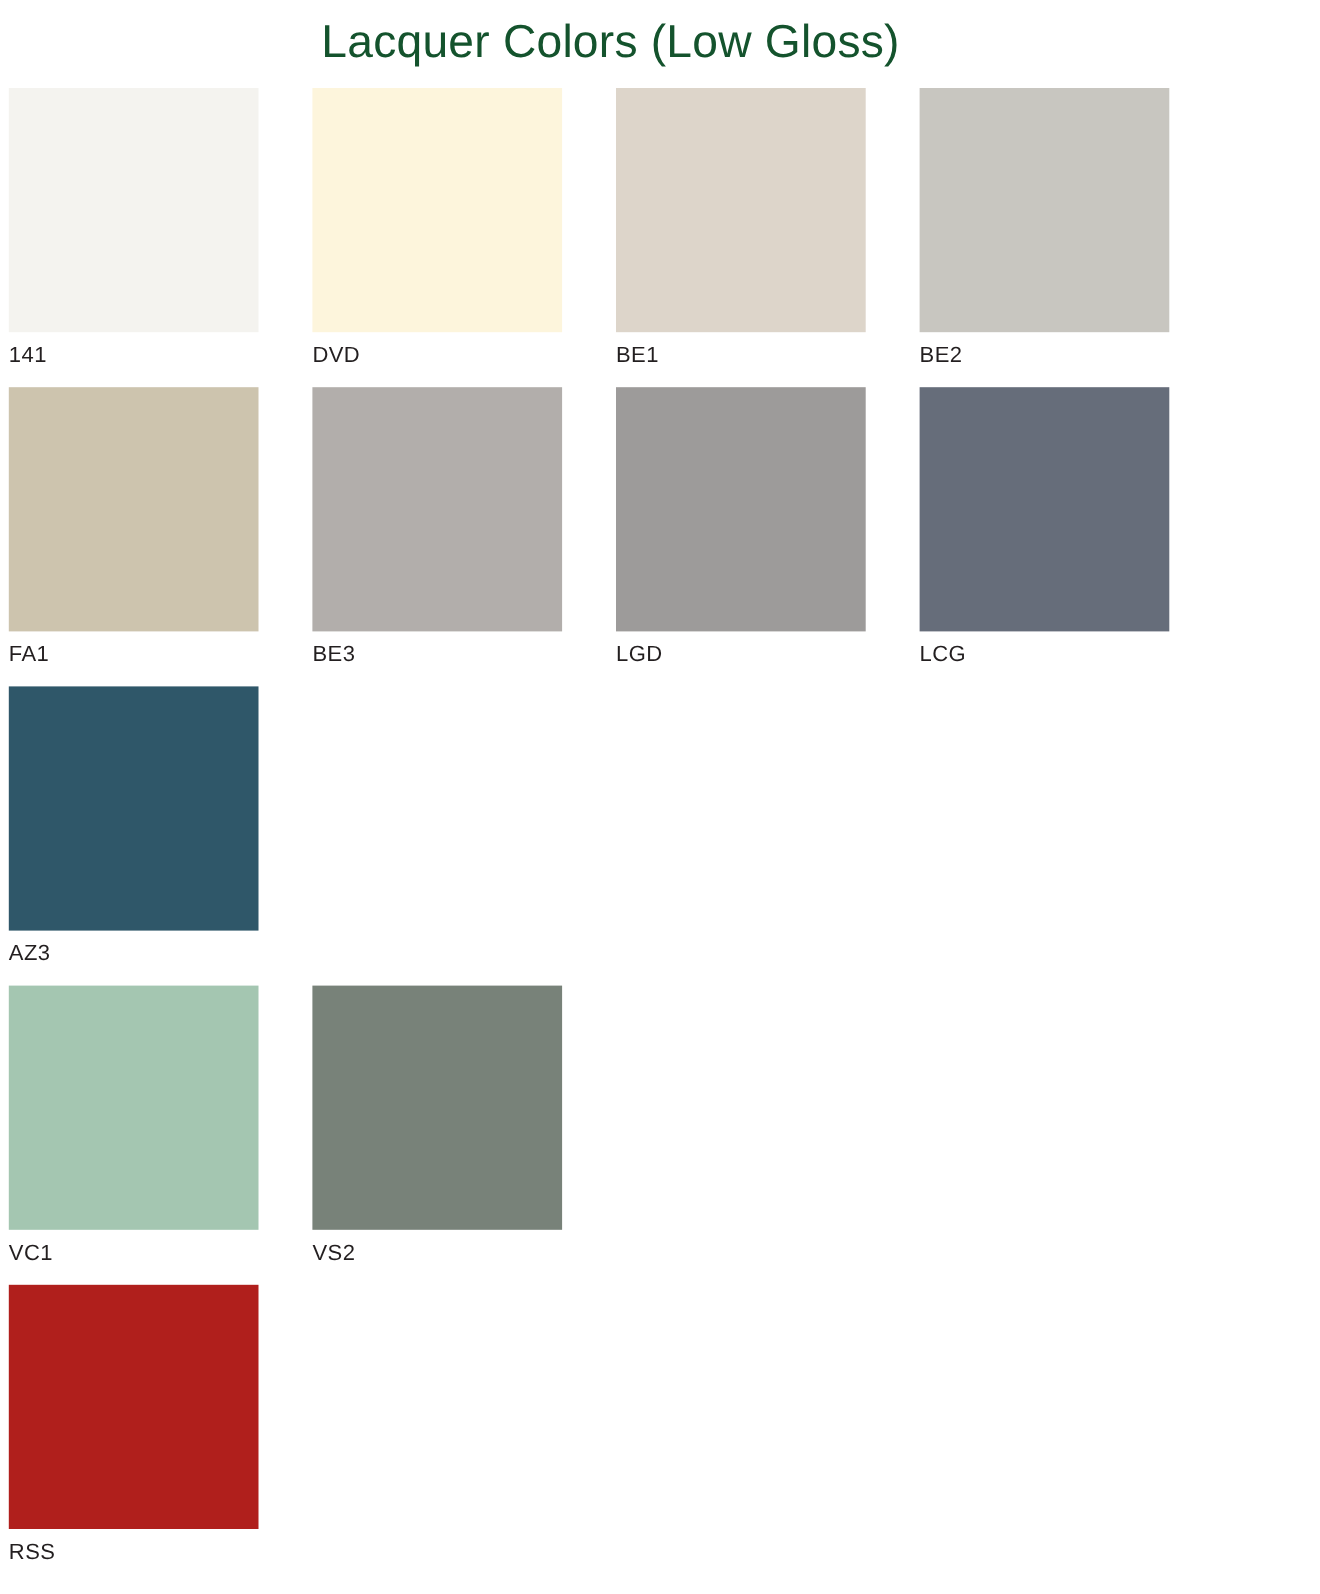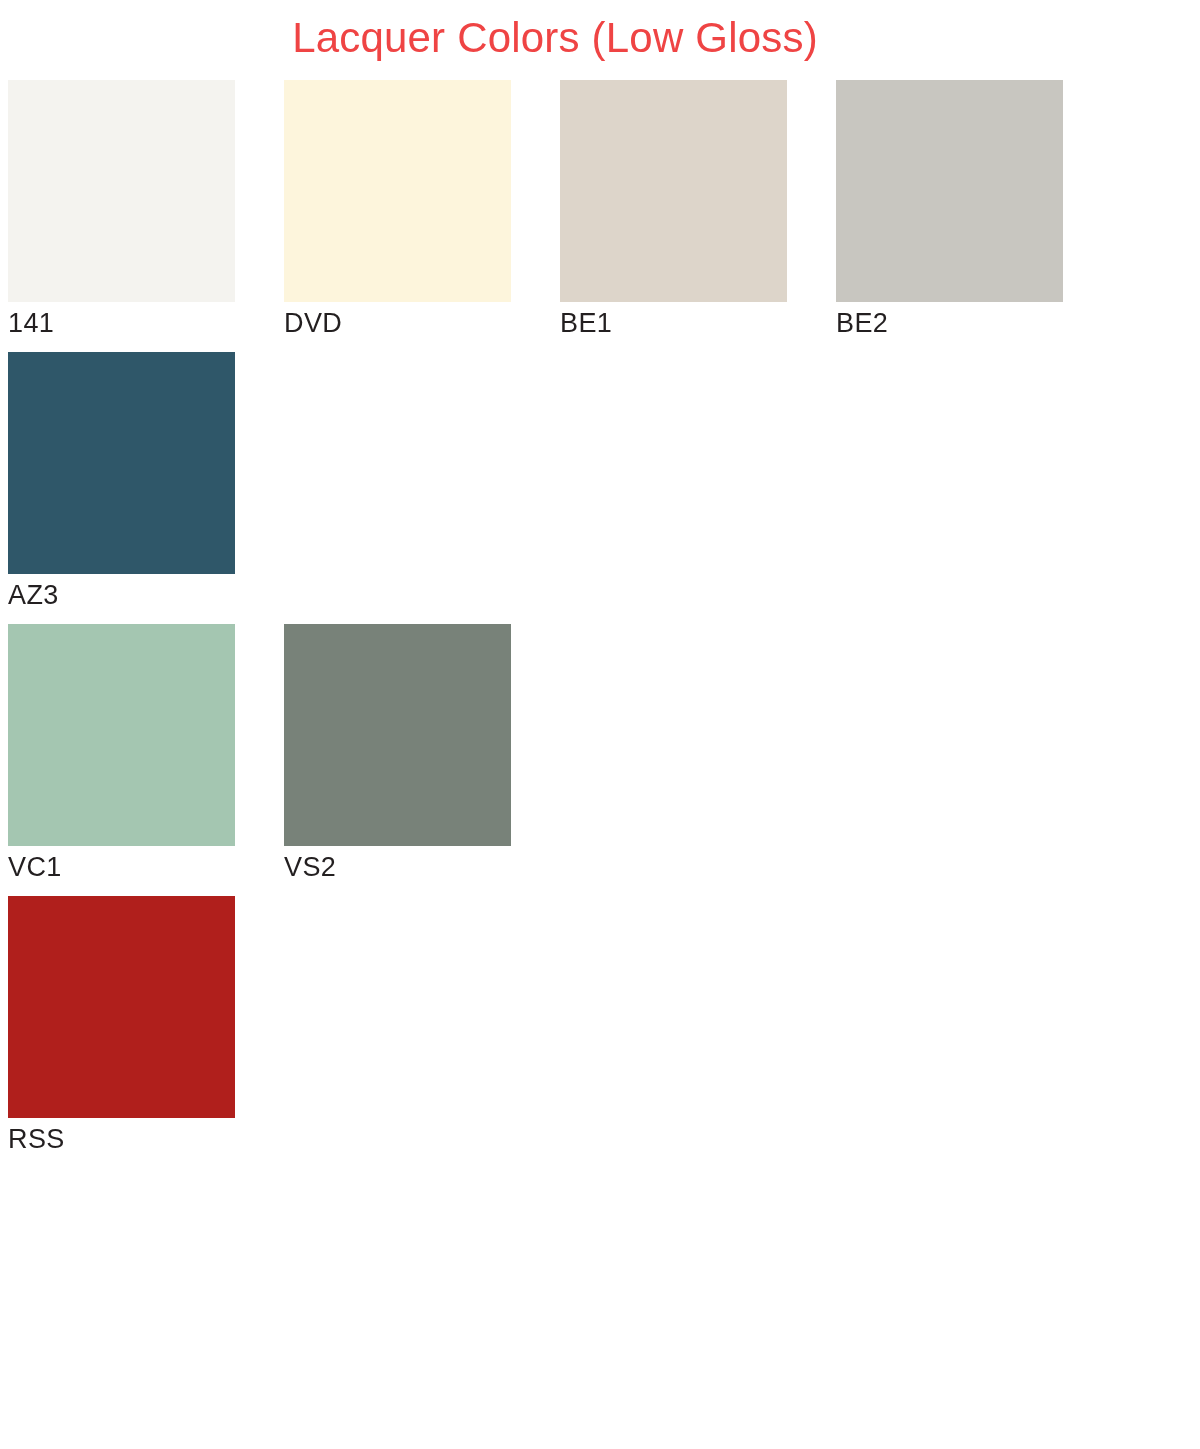--- a/index.html
+++ b/index.html
@@ -27,21 +27,21 @@
     margin: 0;
     padding: 0;
     position: absolute;
     left: 0;
     top: 14px;
     width: 1110px;
     text-align: center;
     font-size: 42px;
     font-weight: 400;
     letter-spacing: 0.2px;
-    color: #ef4444;
+    color: #14532d;
     font-family: "Liberation Sans", sans-serif;
     white-space: nowrap;
   }
 
   .swatch-grid {
     position: absolute;
     left: 8px;
     top: 80px;
     width: 1070px;
   }
@@ -65,21 +65,21 @@
 
   .swatch-chip {
     width: 227px;
     height: 222px;
     display: block;
   }
 
   .swatch-label {
     display: block;
     margin-top: 6px;
-    font-size: 27px;
+    font-size: 20px;
     font-weight: 400;
     line-height: 30px;
     letter-spacing: 0.4px;
     color: #231f20;
     font-family: "Liberation Sans", sans-serif;
     white-space: nowrap;
   }
 
   .swatch-cell.is-empty .swatch-chip {
     background: transparent;
@@ -106,20 +106,38 @@
       <div class="swatch-cell">
         <span class="swatch-chip" style="background: rgb(221, 213, 202);"></span>
         <span class="swatch-label">BE1</span>
       </div>
       <div class="swatch-cell">
         <span class="swatch-chip" style="background: rgb(200, 198, 192);"></span>
         <span class="swatch-label">BE2</span>
       </div>
     </div>
 
+    <div class="swatch-row">
+      <div class="swatch-cell">
+        <span class="swatch-chip" style="background: rgb(205, 196, 174);"></span>
+        <span class="swatch-label">FA1</span>
+      </div>
+      <div class="swatch-cell">
+        <span class="swatch-chip" style="background: rgb(178, 174, 171);"></span>
+        <span class="swatch-label">BE3</span>
+      </div>
+      <div class="swatch-cell">
+        <span class="swatch-chip" style="background: rgb(157, 155, 154);"></span>
+        <span class="swatch-label">LGD</span>
+      </div>
+      <div class="swatch-cell">
+        <span class="swatch-chip" style="background: rgb(102, 109, 122);"></span>
+        <span class="swatch-label">LCG</span>
+      </div>
+    </div>
 
     <div class="swatch-row">
       <div class="swatch-cell">
         <span class="swatch-chip" style="background: rgb(47, 87, 105);"></span>
         <span class="swatch-label">AZ3</span>
       </div>
       <div class="swatch-cell is-empty">
         <span class="swatch-chip"></span>
         <span class="swatch-label"></span>
       </div>

